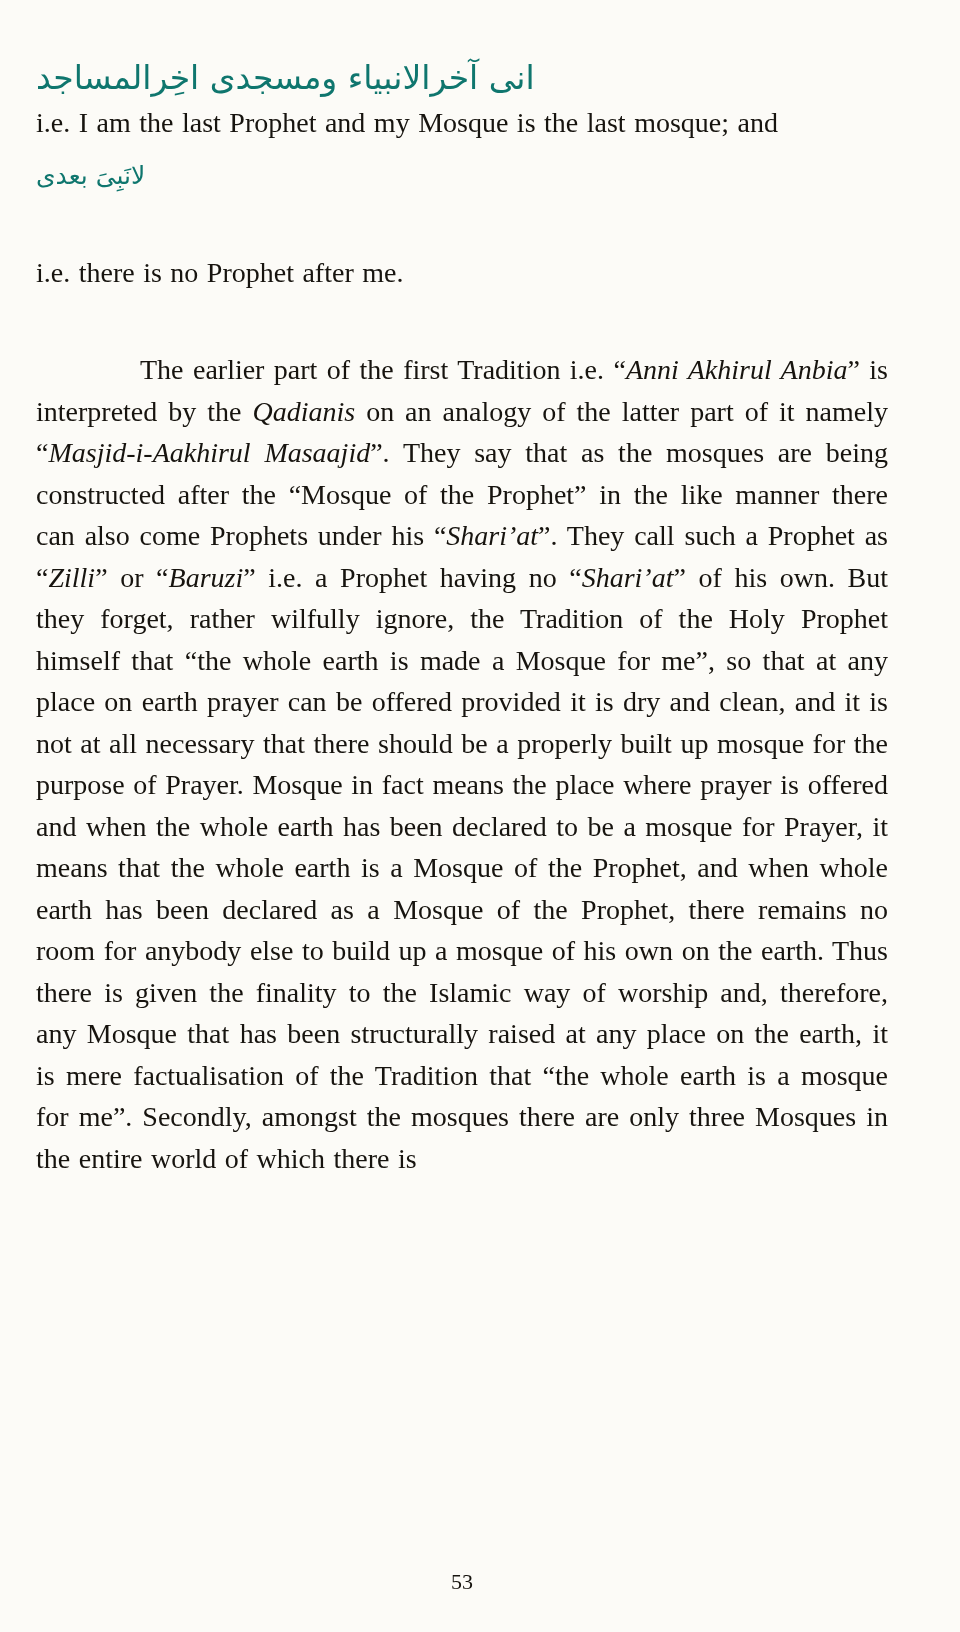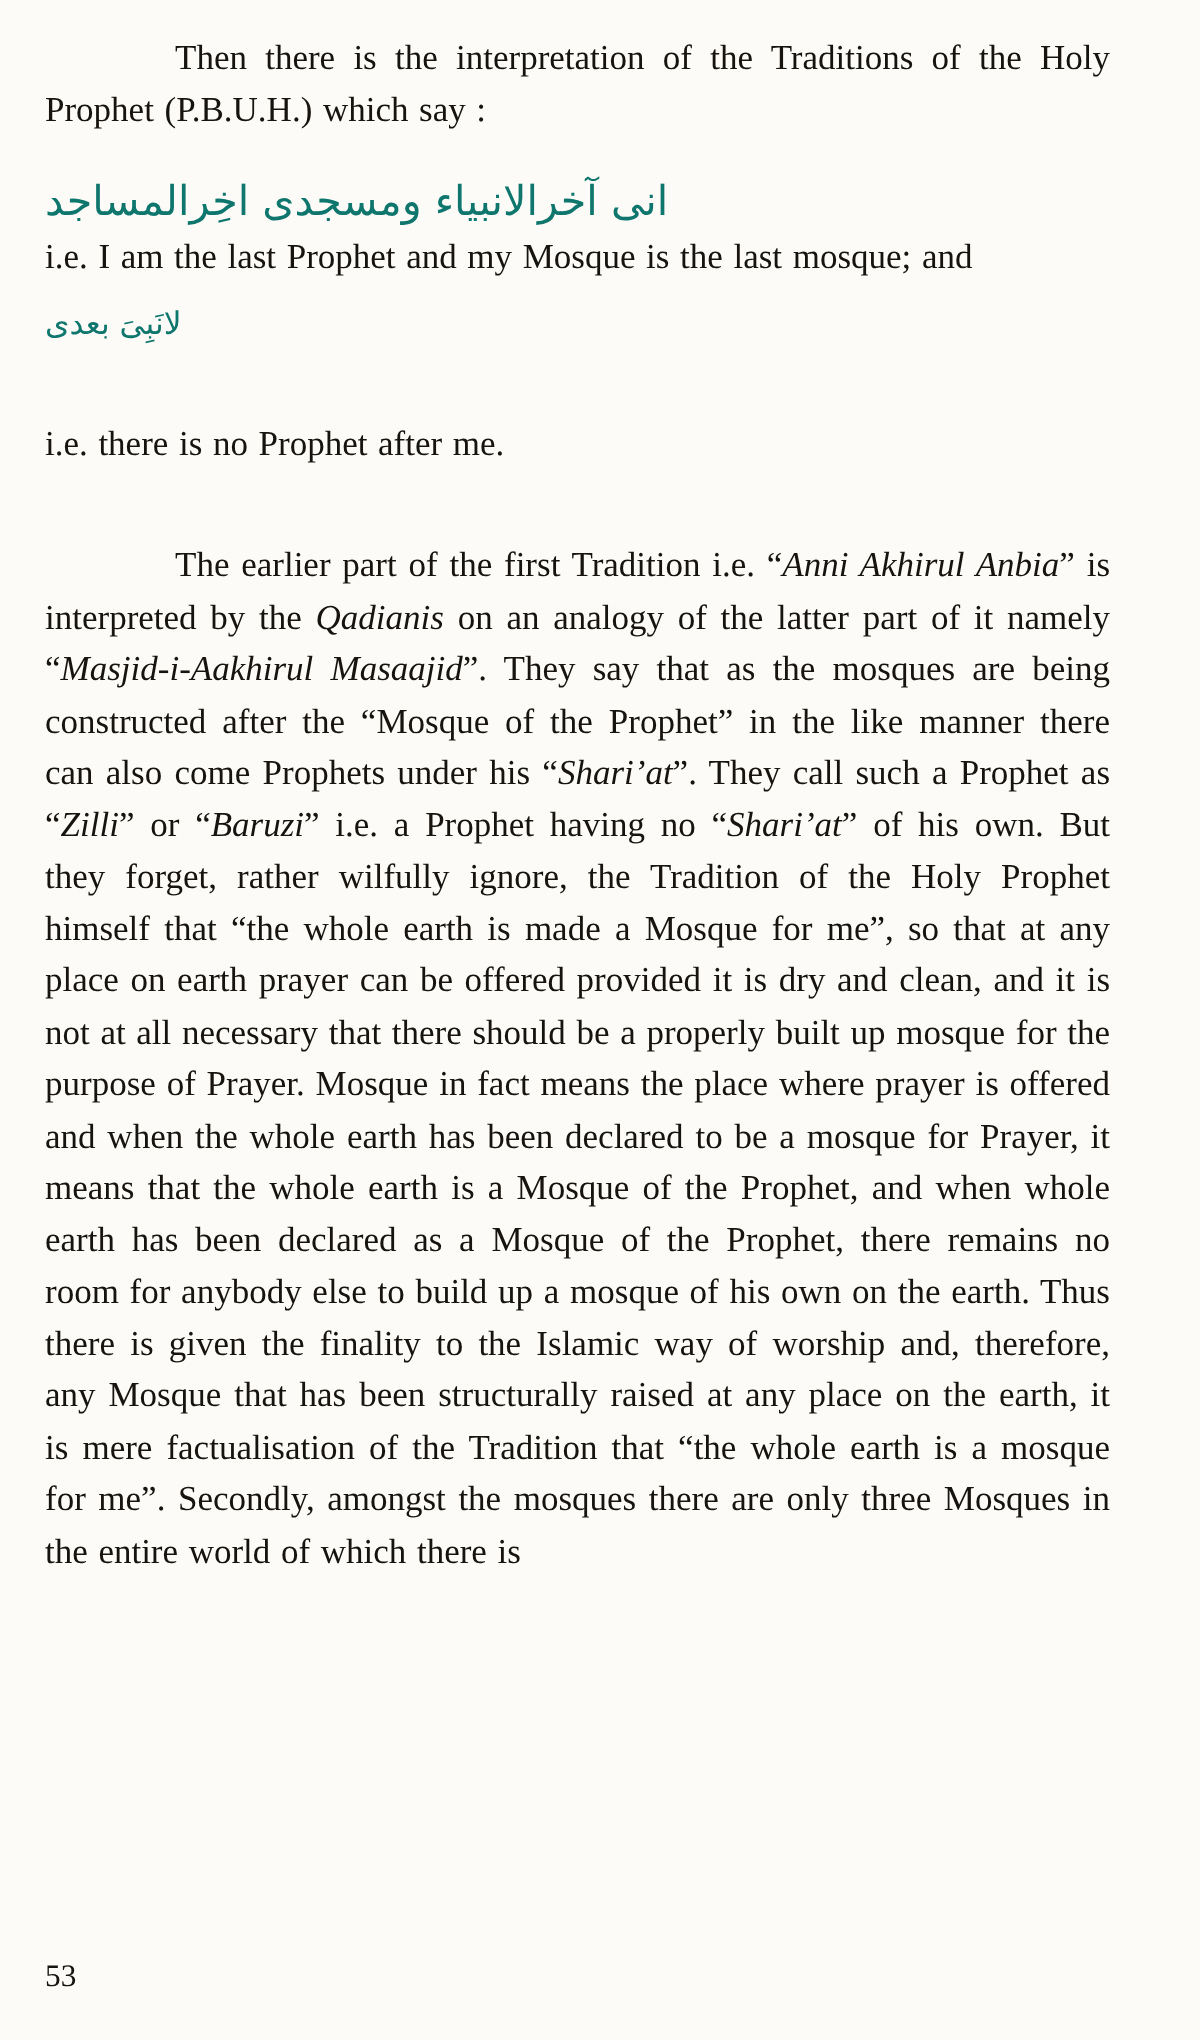--- a/index.html
+++ b/index.html
@@ -52,30 +52,30 @@
   .translation-1 { }
   .translation-2 { margin-top: 52px; }
 
   .body-paragraph { margin-top: 56px; }
 
   .italic { font-style: italic; }
 
   .page-number {
     margin-top: auto;
     padding-top: 26px;
-    font-size: 25px;
+    text-align: center;
+    font-size: 22px;
     line-height: 40px;
   }
 </style>
 </head>
 <body>
 
 <div class="page">
 
-  <p class="para indent">Then there is the interpretation of the Traditions of the Holy Prophet (P.B.U.H.) which say :</p>
 
   <div class="arabic arabic-1" dir="rtl">انى آخرالانبياء ومسجدى اخِرالمساجد</div>
 
   <p class="para translation-1">i.e. I am the last Prophet and my Mosque is the last mosque; and</p>
 
   <div class="arabic arabic-2" dir="rtl">لانَبِىَ بعدى</div>
 
   <p class="para translation-2">i.e. there is no Prophet after me.</p>
 
   <p class="para indent body-paragraph"><span>The earlier part of the first Tradition i.e. “</span><span class="italic">Anni Akhirul Anbia</span><span>” is interpreted by the </span><span class="italic">Qadianis</span><span> on an analogy of the latter part of it namely “</span><span class="italic">Masjid-i-Aakhirul Masaajid</span><span>”. They say that as the mosques are being constructed after the “Mosque of the Prophet” in the like manner there can also come Prophets under his “</span><span class="italic">Shari’at</span><span>”. They call such a Prophet as “</span><span class="italic">Zilli</span><span>” or “</span><span class="italic">Baruzi</span><span>” i.e. a Prophet having no “</span><span class="italic">Shari’at</span><span>” of his own. But they forget, rather wilfully ignore, the Tradition of the Holy Prophet himself that “the whole earth is made a Mosque for me”, so that at any place on earth prayer can be offered provided it is dry and clean, and it is not at all necessary that there should be a properly built up mosque for the purpose of Prayer. Mosque in fact means the place where prayer is offered and when the whole earth has been declared to be a mosque for Prayer, it means that the whole earth is a Mosque of the Prophet, and when whole earth has been declared as a Mosque of the Prophet, there remains no room for anybody else to build up a mosque of his own on the earth. Thus there is given the finality to the Islamic way of worship and, therefore, any Mosque that has been structurally raised at any place on the earth, it is mere factualisation of the Tradition that “the whole earth is a mosque for me”. Secondly, amongst the mosques there are only three Mosques in the entire world of which there is</span></p>

